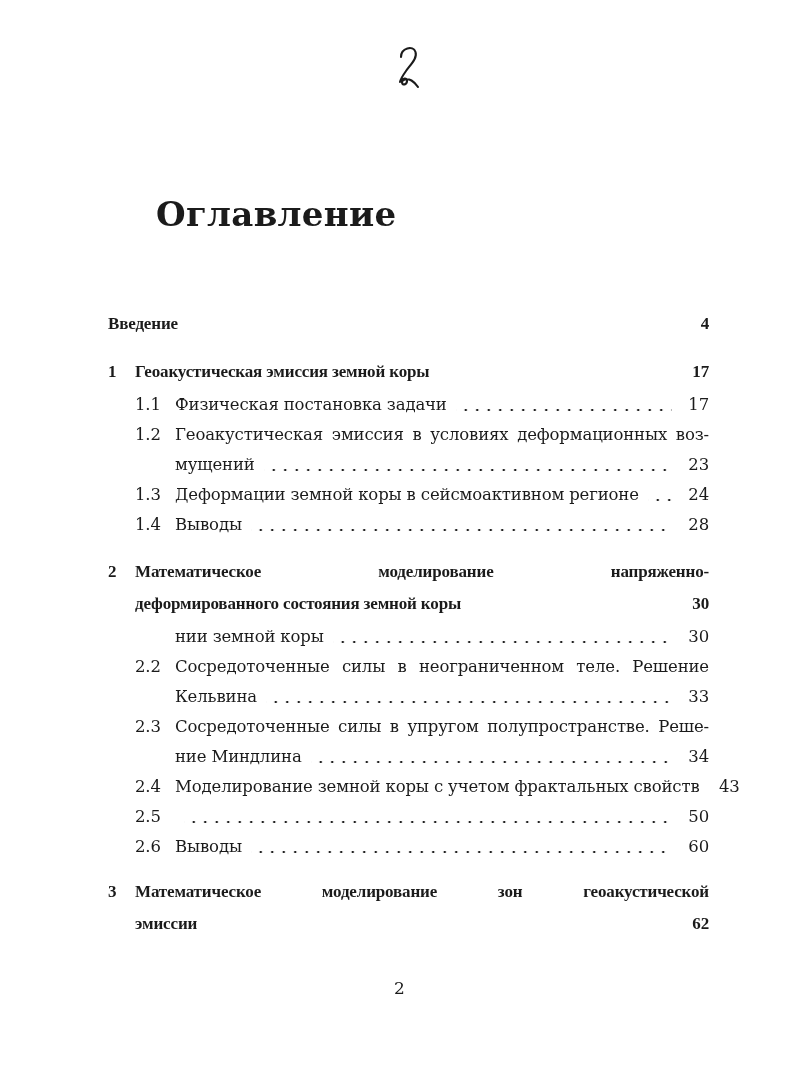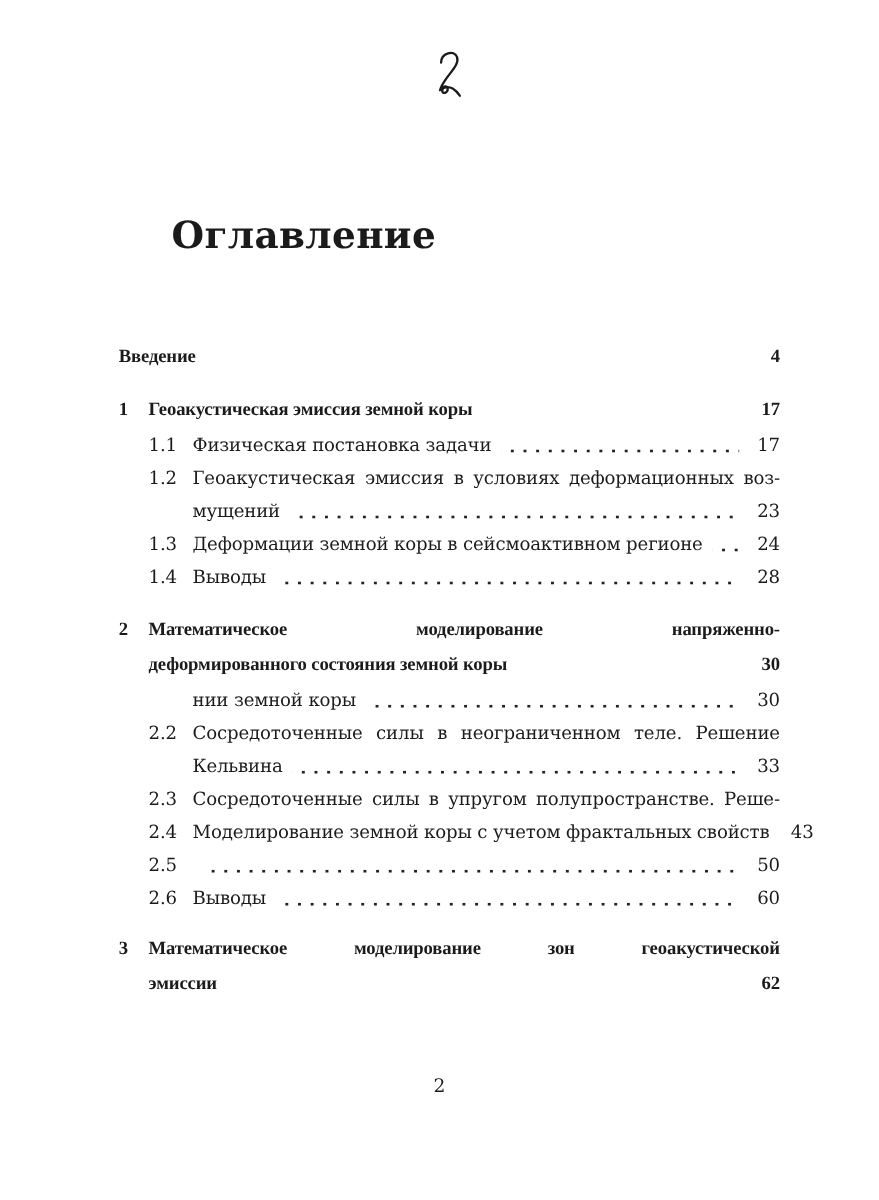--- a/index.html
+++ b/index.html
@@ -133,20 +133,26 @@
         <span class="leader"></span>
         <span class="pg">33</span>
       </div>
     </div>
 
     <div class="row section multi">
       <div class="line">
         <span class="num-sec">2.3</span>
         <span class="t fill">Сосредоточенные силы в упругом полупространстве. Реше-</span>
       </div>
+      <div class="line">
+        <span class="ind-sec"></span>
+        <span class="t">ние Миндлина</span>
+        <span class="leader"></span>
+        <span class="pg">34</span>
+      </div>
     </div>
 
     <div class="row section">
       <span class="num-sec">2.4</span>
       <span class="t">Моделирование земной коры с учетом фрактальных свойств</span>
       <span class="spacer"></span>
       <span class="pg">43</span>
     </div>
 
     <div class="row section">

